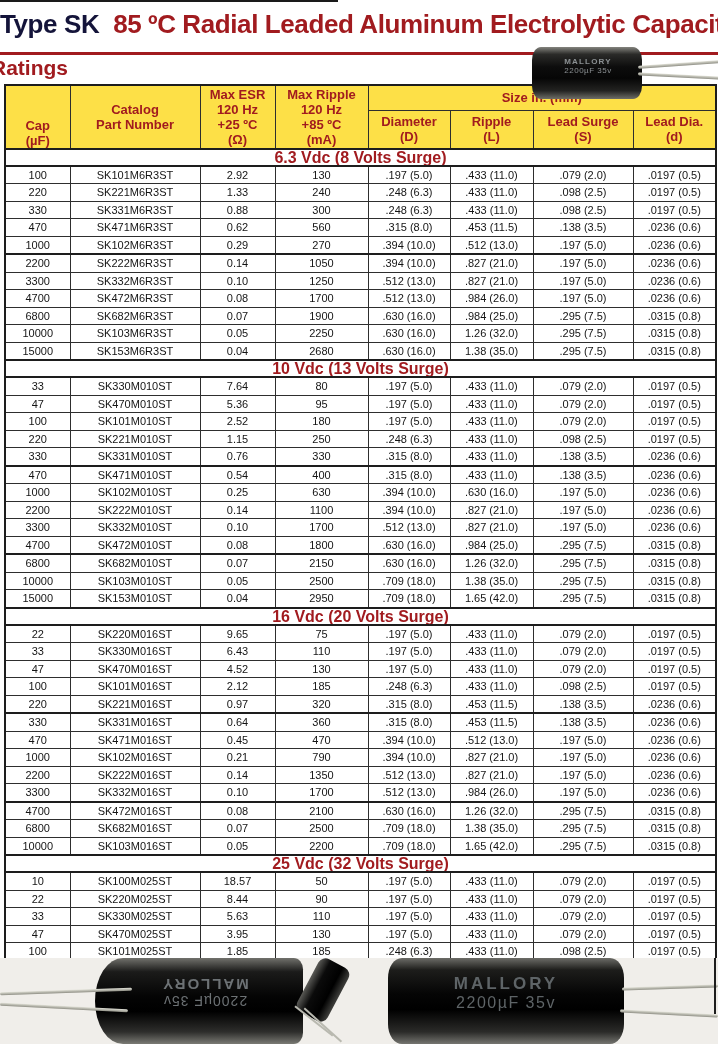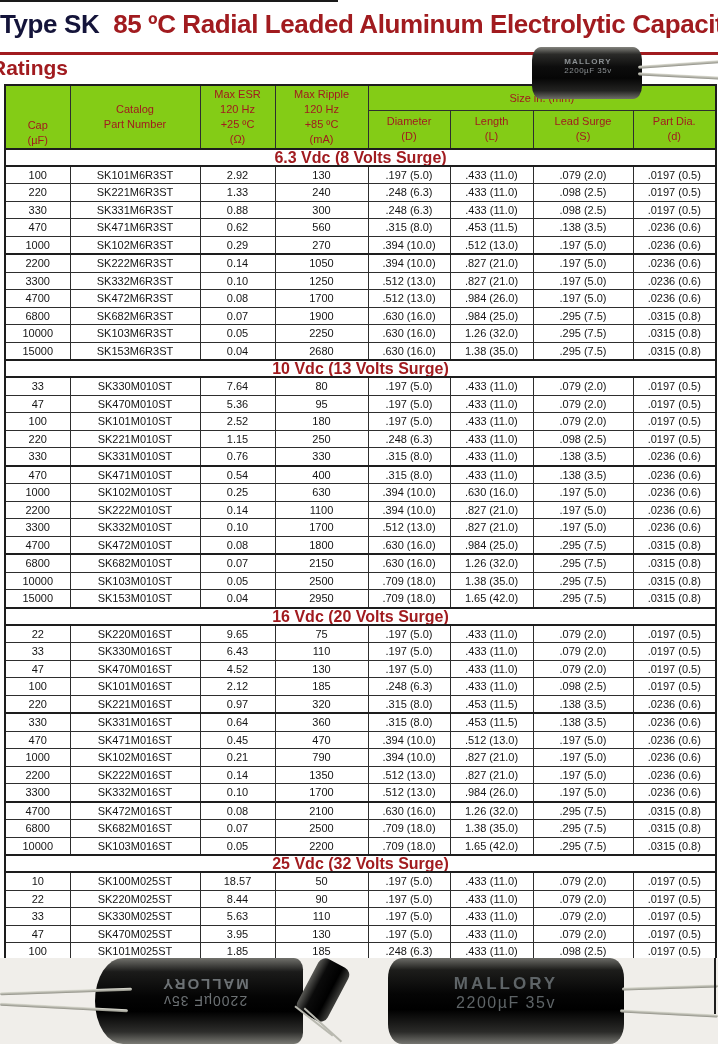--- a/index.html
+++ b/index.html
@@ -20,21 +20,21 @@
     font-size:21px; font-weight:bold; color:#a11b1f;
   }
   table.ratings-table {
     position:absolute; top:84px; left:4px; width:711px;
     border-collapse:collapse; table-layout:fixed;
     border:2px solid #1d1d1d;
   }
   .ratings-table th, .ratings-table td {
     border:1px solid #2e2e2e; padding:0; text-align:center; overflow:hidden;
   }
-  thead th { color:#a11b1f; font-size:11px; font-weight:normal; background:#84cc16; }
+  thead th { color:#a11b1f; font-size:13px; font-weight:bold; background:#fde047; }
   .hl { display:block; line-height:15px; }
   .th-cap  { vertical-align:bottom; padding-bottom:5px; }
   .th-part { vertical-align:middle; padding-bottom:12px; }
   .th-esr, .th-ripple { vertical-align:middle; }
   .th-size { height:24px; line-height:24px; }
   tr.subhead { height:38px; }
   tr.subhead th { vertical-align:middle; }
   tbody td {
     font-size:11px; height:16.5px; line-height:16.5px; color:#141414;
     white-space:nowrap;
@@ -139,29 +139,29 @@
         <span class="hl">(mA)</span>
       </th>
       <th colspan="4" class="th-size">Size in. (mm)</th>
     </tr>
     <tr class="subhead">
       <th>
         <span class="hl">Diameter</span>
         <span class="hl">(D)</span>
       </th>
       <th>
-        <span class="hl">Length</span>
+        <span class="hl">Ripple</span>
         <span class="hl">(L)</span>
       </th>
       <th>
         <span class="hl">Lead Surge</span>
         <span class="hl">(S)</span>
       </th>
       <th>
-        <span class="hl">Part Dia.</span>
+        <span class="hl">Lead Dia.</span>
         <span class="hl">(d)</span>
       </th>
     </tr>
   </thead>
   <tbody id="table-body">
       <tr class="section-row">
         <td colspan="8">6.3 Vdc (8 Volts Surge)</td>
       </tr>
       <tr>
         <td>100</td>

